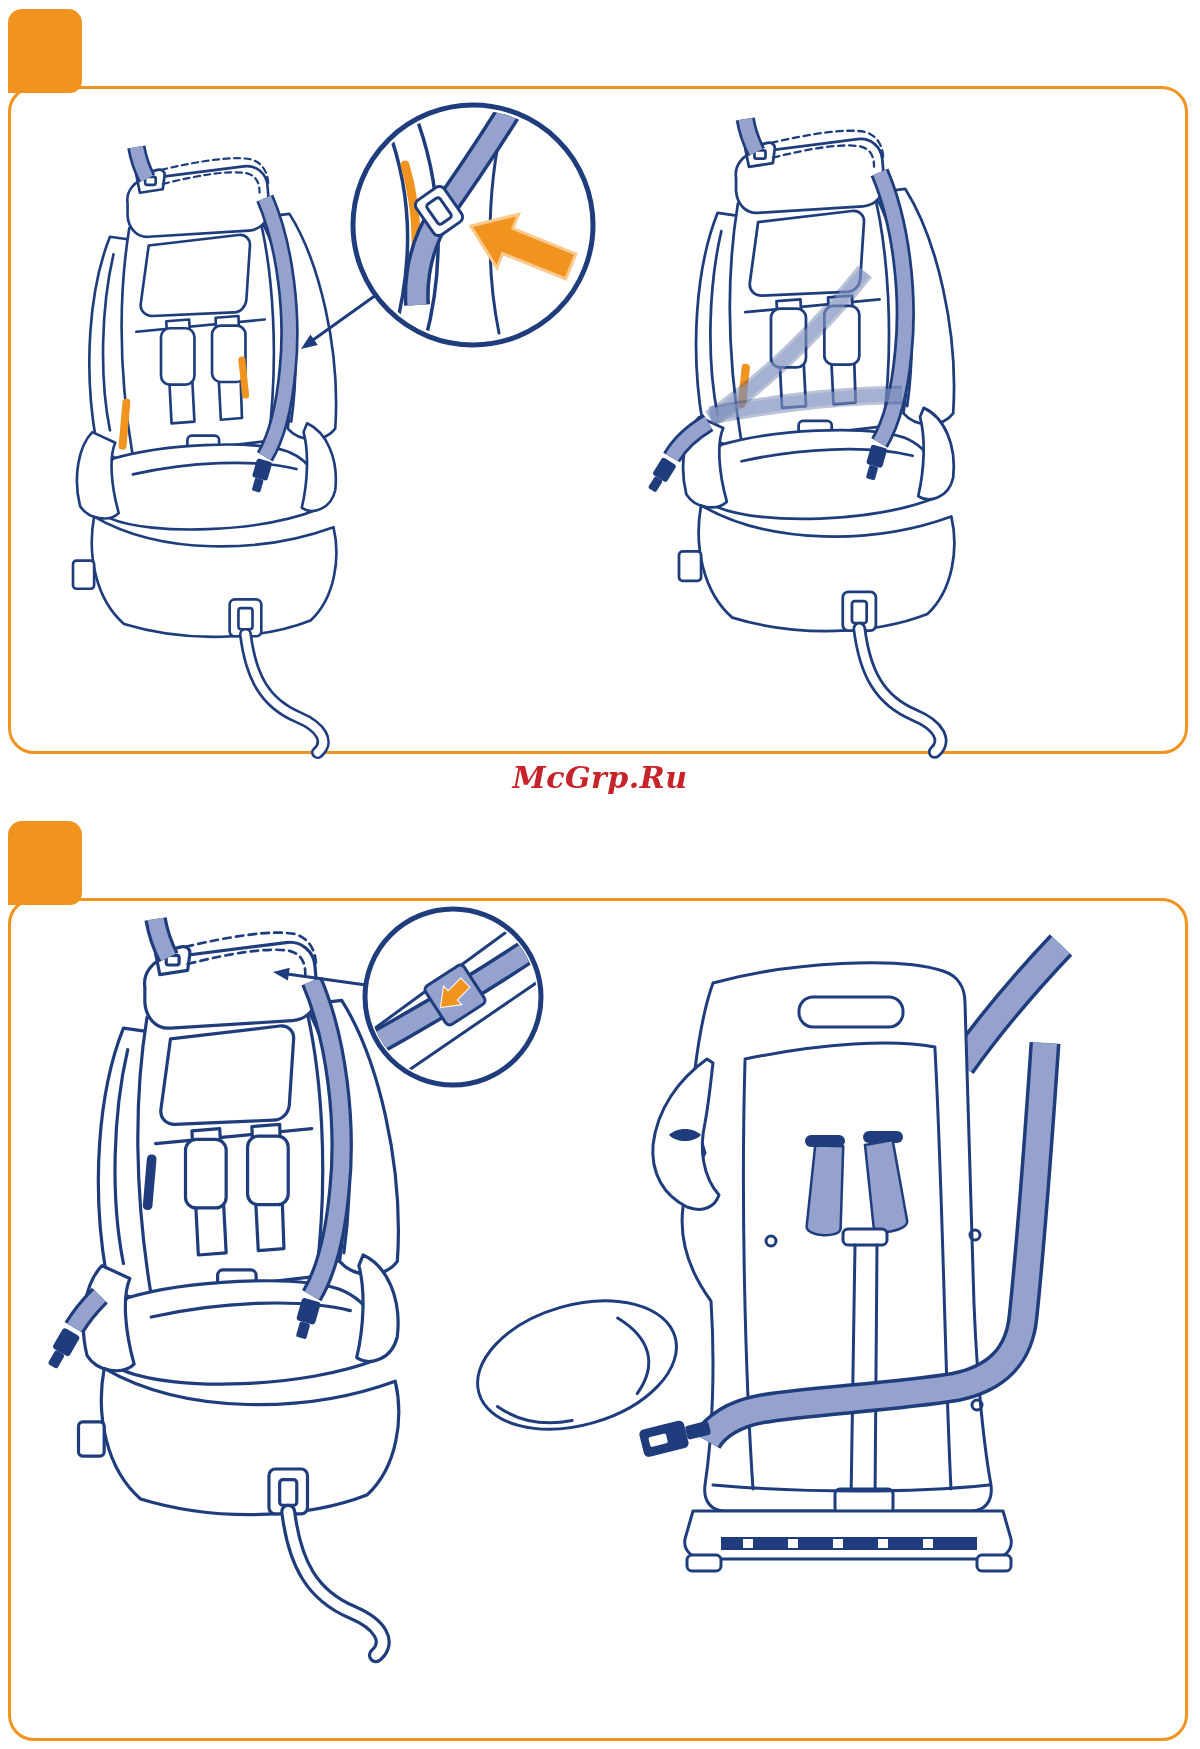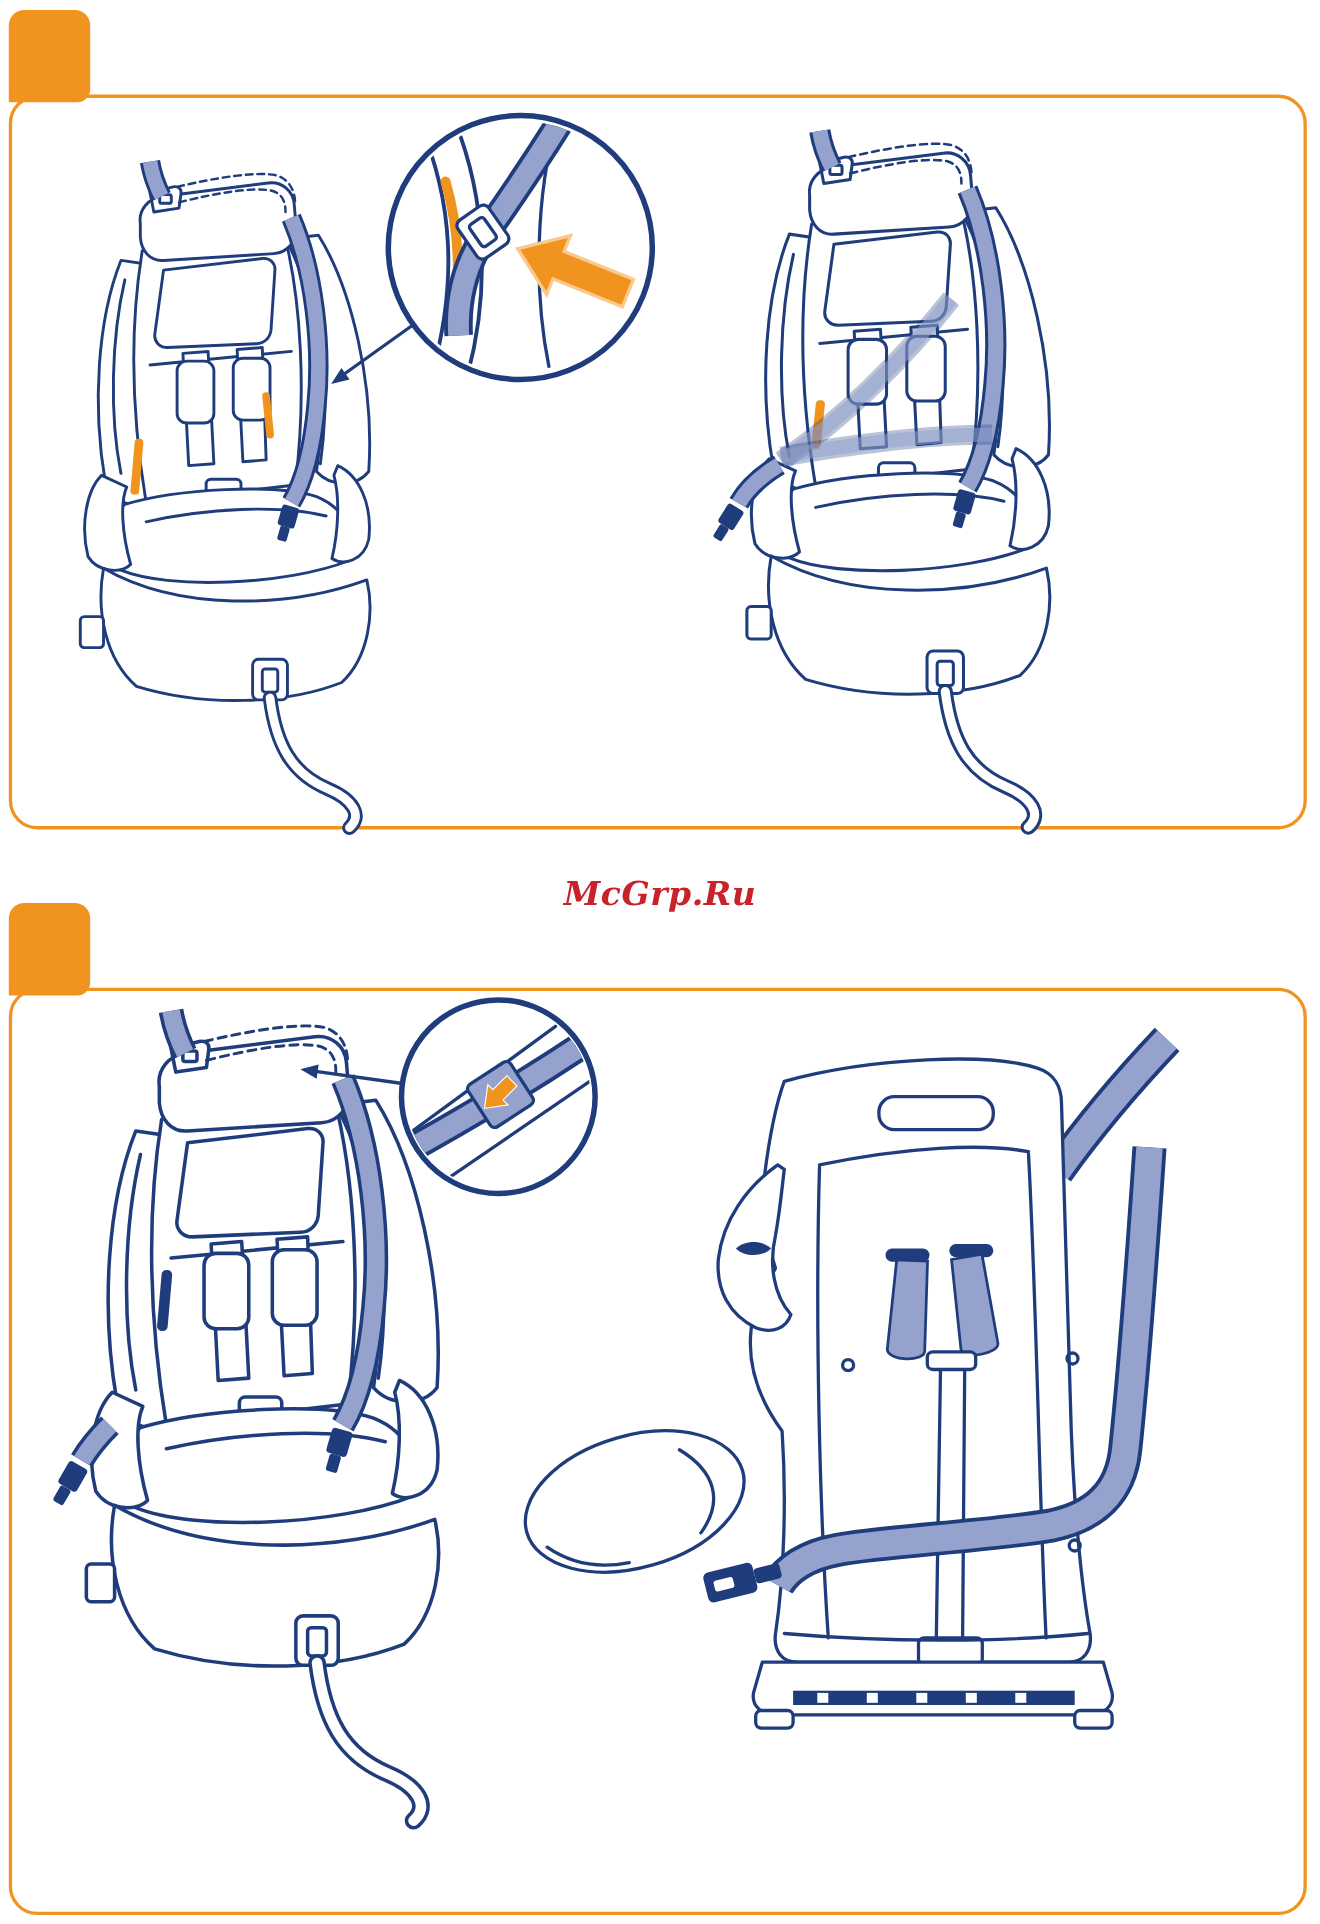--- a/index.html
+++ b/index.html
@@ -16,21 +16,21 @@
        font-family:"DejaVu Serif",serif;}
   .panel{position:absolute;left:8px;width:1180px;border:3px solid var(--panel_border);
          border-radius:26px;box-sizing:border-box;background:#fff;}
   .panel-top{top:86px;height:668px;}
   .panel-bottom{top:898px;height:843px;}
   .tab{position:absolute;left:-3px;top:-80px;width:74px;height:84px;
        background:var(--panel_border);border-radius:14px 14px 12px 0;}
   .canvas{position:absolute;left:0;top:0;overflow:visible;}
   .watermark{position:absolute;left:0;top:760px;width:100%;text-align:center;
              font-style:italic;font-weight:700;font-size:30px;letter-spacing:.5px;
-             color:var(--watermark);font-family:"DejaVu Serif",serif;margin-top:36px;}
+             color:var(--watermark);font-family:"DejaVu Serif",serif;}
   
   .shape{fill:#fff;stroke:var(--line);stroke-width:3;stroke-linejoin:round;}
   .ln{fill:none;stroke:var(--line);stroke-width:3;stroke-linecap:round;stroke-linejoin:round;}
   .dash{fill:none;stroke:var(--line);stroke-width:2.5;stroke-dasharray:7 5;stroke-linecap:round;}
   .bO{fill:none;stroke:var(--line);stroke-width:21;}
   .bI{fill:none;stroke:var(--belt);stroke-width:15;}
   .bOt{fill:none;stroke:var(--line);stroke-width:20;opacity:.3;}
   .bIt{fill:none;stroke:var(--belt);stroke-width:14;opacity:.55;}
   .bO2{fill:none;stroke:var(--line);stroke-width:31;}
   .bI2{fill:none;stroke:var(--belt);stroke-width:24;}

